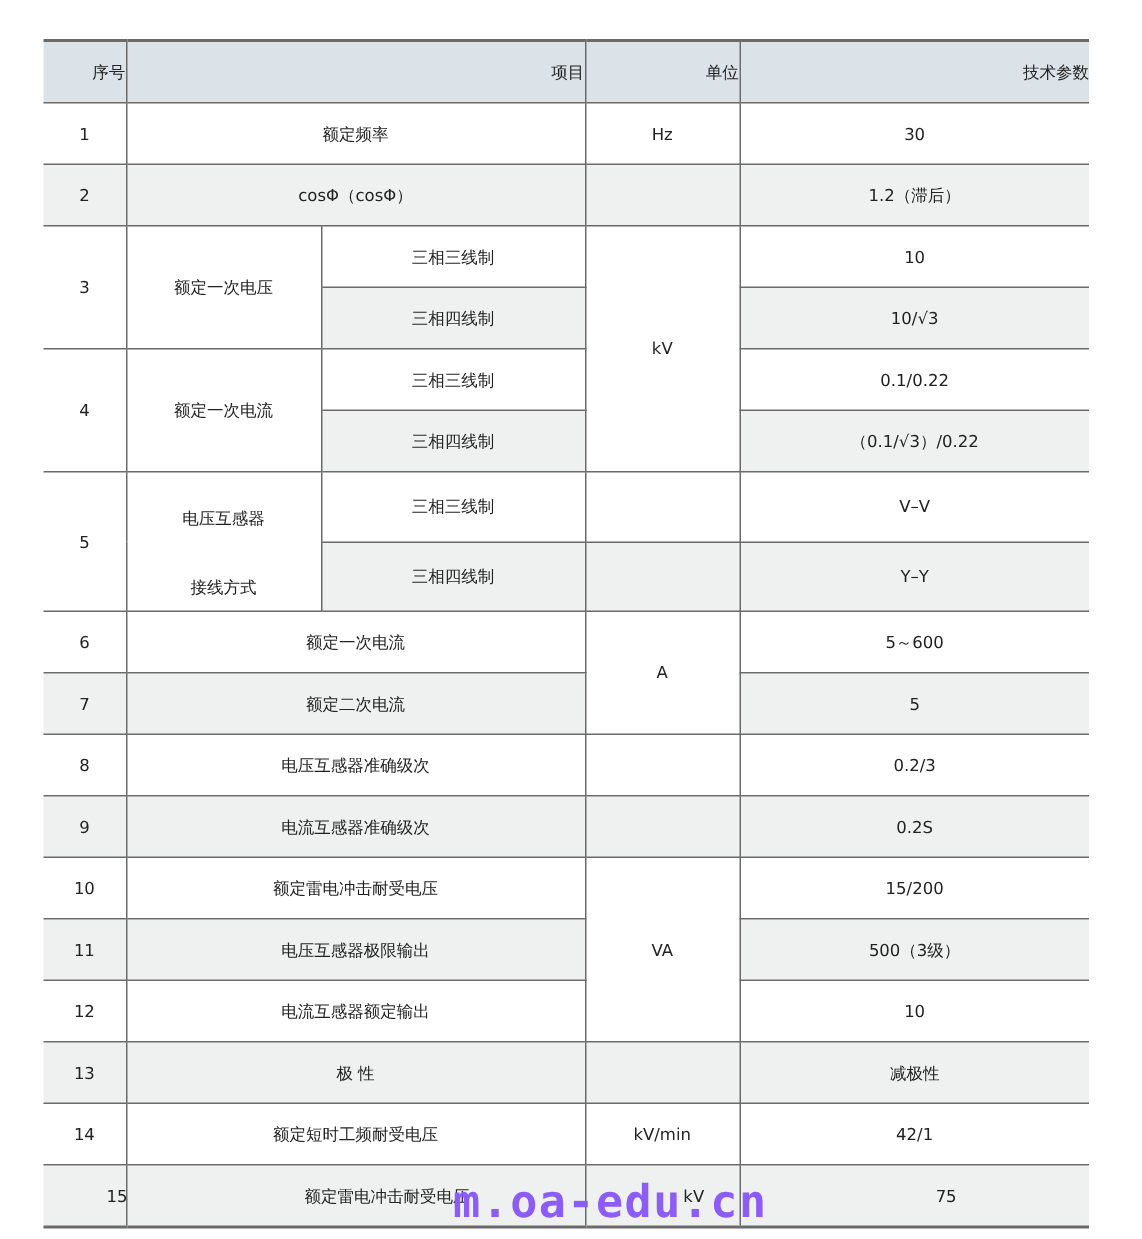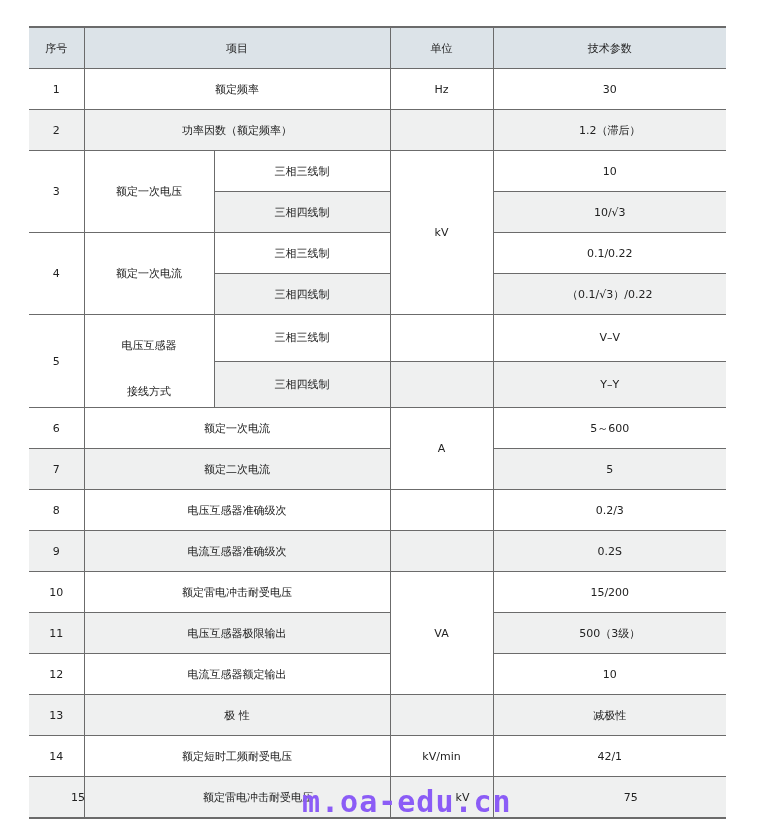--- a/index.html
+++ b/index.html
@@ -5,21 +5,21 @@
   html, body { margin: 0; padding: 0; background: #ffffff; }
   body { width: 761px; height: 826px; position: relative; overflow: hidden;
          font-family: "DejaVu Sans", "Liberation Sans", sans-serif; color: #222; }
   table { position: absolute; left: 29px; top: 26px; width: 697px;
           border-collapse: collapse; table-layout: fixed; font-size: 11px; }
   td, th { border: 1px solid #6b6b6b; text-align: center; vertical-align: middle;
            height: 40px; padding: 0; font-weight: normal; }
   table { border-left: none; border-right: none; }
   tr > *:first-child { border-left: none; }
   tr > *:last-child { border-right: none; }
-  thead th { background: #dce3e8; height: 40px; border-top: 2px solid #6b6b6b; }
+  thead th { background: #dce3e8; height: 40px; border-top: 2px solid #6b6b6b; text-align: right; }
   tr.w td { background: #ffffff; }
   tr.g td { background: #eff0f0; }
   td.w { background: #ffffff !important; }
   tbody tr:last-child td { border-bottom: 2px solid #6b6b6b; padding-left: 42px; }
   .two-line span { display: block; line-height: 30px; margin-top: 16px; }
   .watermark { position: absolute; left: 265px; top: 784px; font-family: "DejaVu Sans Mono", monospace;
                font-size: 30px; font-weight: bold; color: #8b5cf6; letter-spacing: 1px; line-height: 36px; margin-left: 37px; }
 </style>
 </head>
 <body>
@@ -42,21 +42,21 @@
   </thead>
   <tbody>
     <tr class="w">
       <td>1</td>
       <td colspan="2">额定频率</td>
       <td>Hz</td>
       <td>30</td>
     </tr>
     <tr class="g">
       <td>2</td>
-      <td colspan="2">功率因数（额定频率）</td>
+      <td colspan="2">cosΦ（cosΦ）</td>
       <td></td>
       <td>1.2（滞后）</td>
     </tr>
     <tr class="w">
       <td rowspan="2" class="w">3</td>
       <td rowspan="2" class="w">额定一次电压</td>
       <td>三相三线制</td>
       <td rowspan="4" class="w">kV</td>
       <td>10</td>
     </tr>

